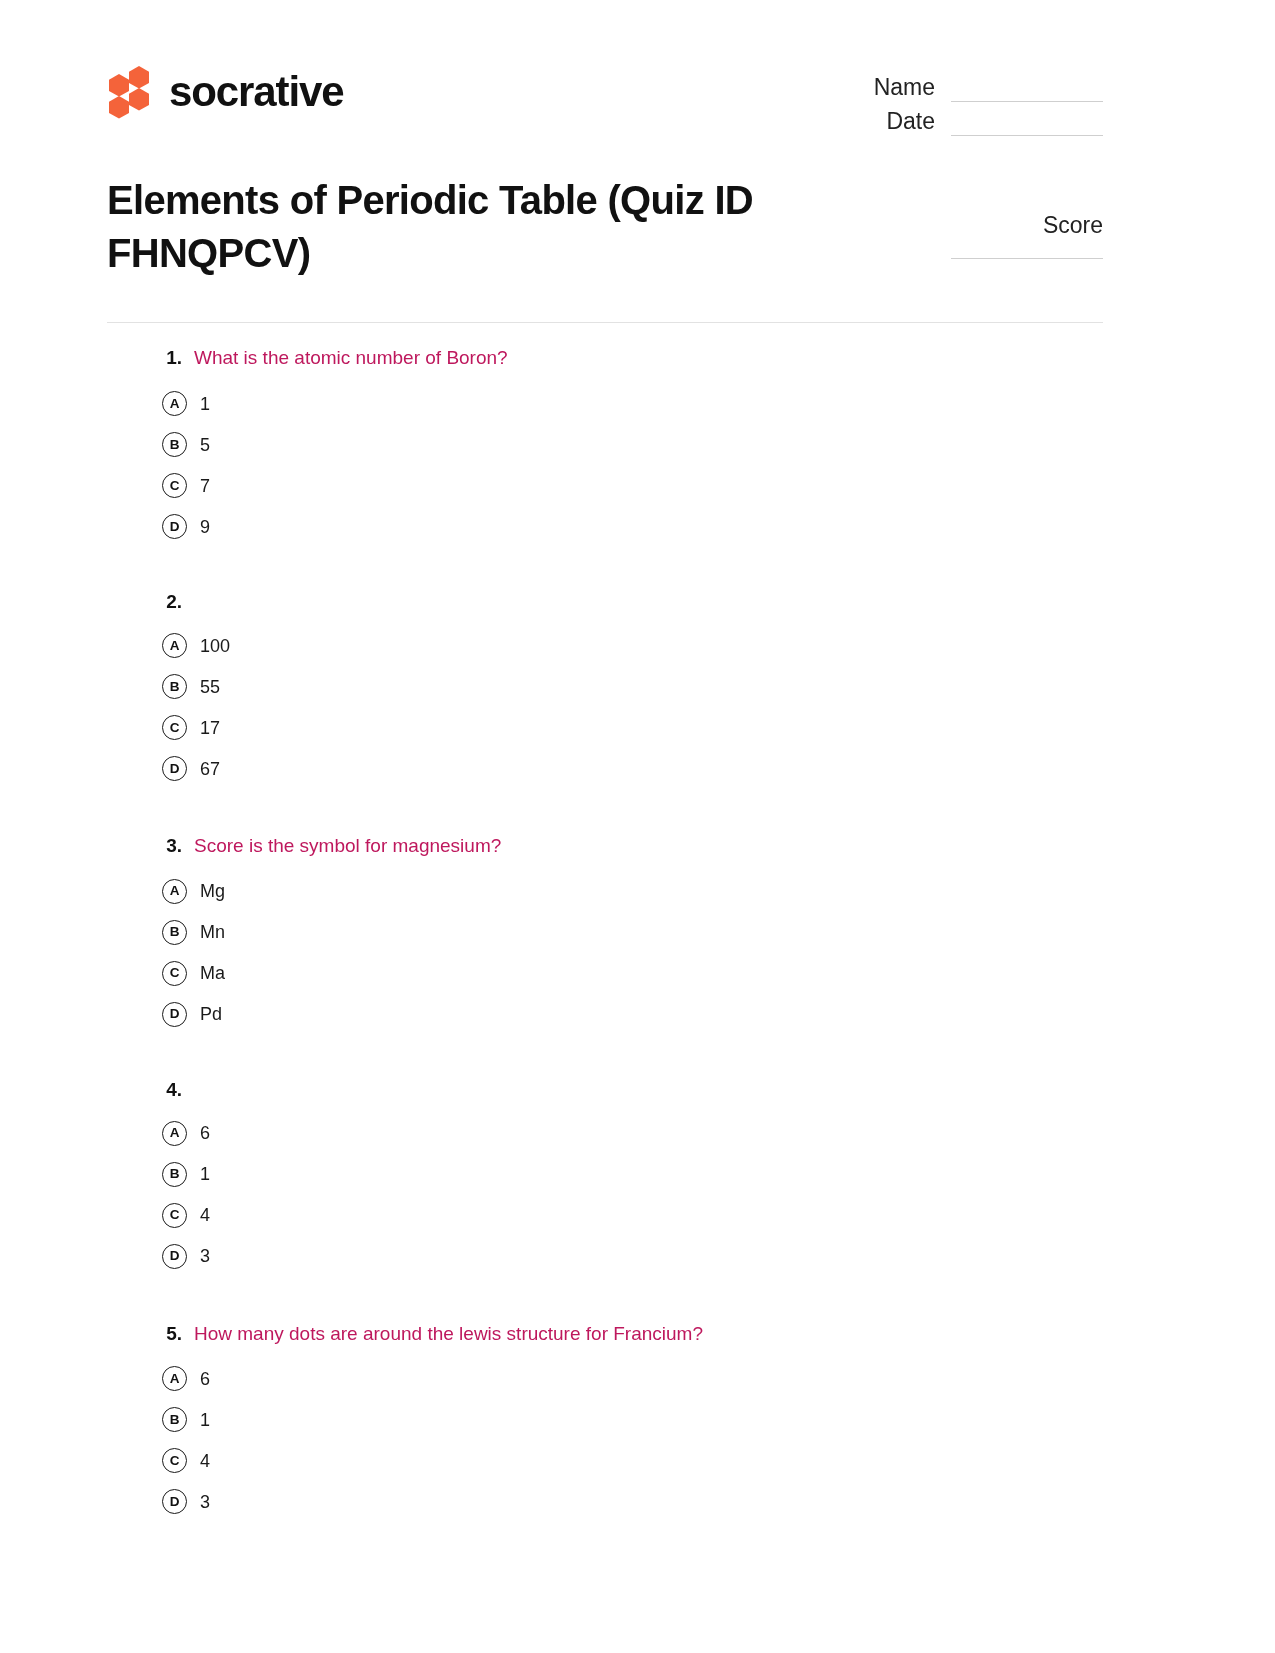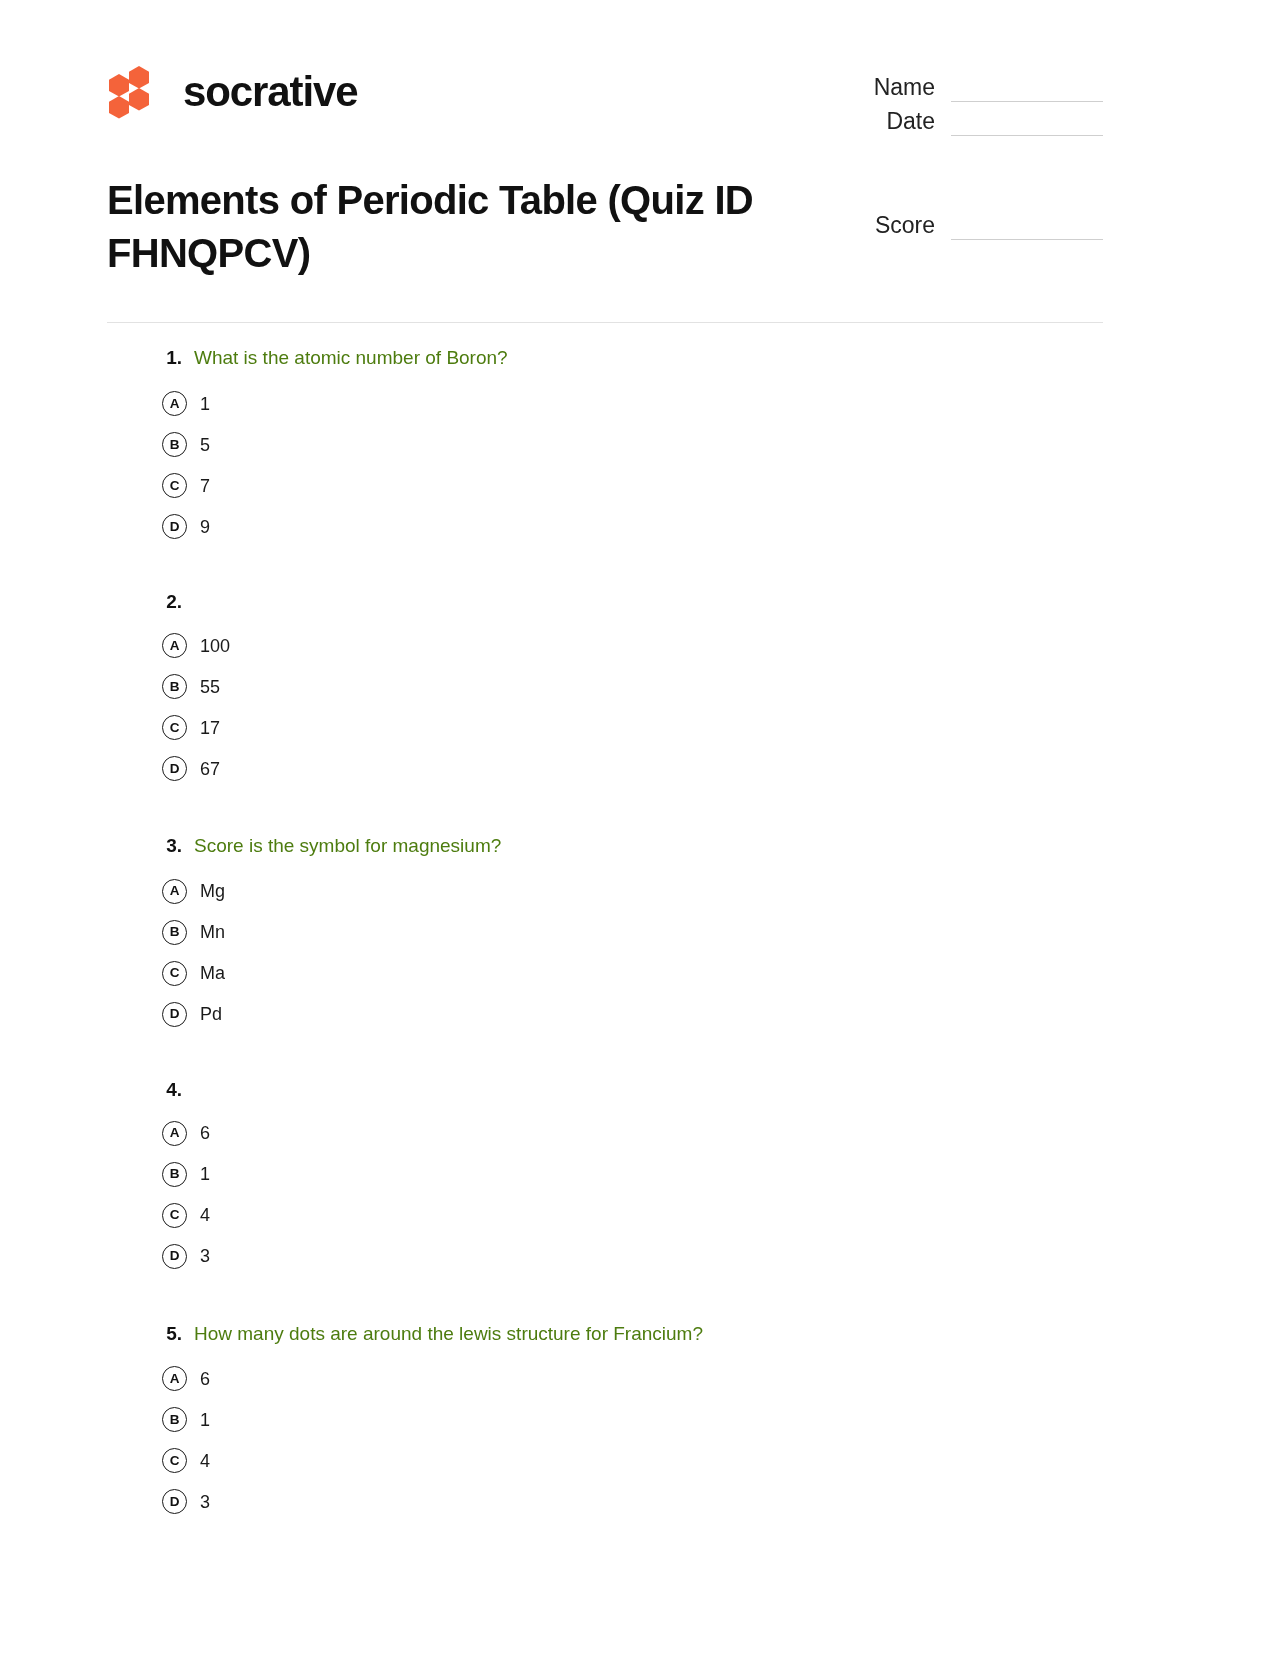--- a/index.html
+++ b/index.html
@@ -60,21 +60,21 @@
   .hex-a { left: 2px;  top: 8px; }
   .hex-b { left: 22px; top: 0px; }
   .hex-c { left: 22px; top: 22px; }
   .hex-d { left: 2px;  top: 30px; }
 
   .logo-word {
     font-size: 42px;
     font-weight: 700;
     letter-spacing: -1.1px;
     color: #111111;
-    margin-left: 26px;
+    margin-left: 12px;
     line-height: 1;
   }
 
   .quiz-title {
     font-size: 40px;
     font-weight: 700;
     letter-spacing: -0.7px;
     line-height: 1.33;
     color: #111111;
     margin: 52px 0 0 0;
@@ -102,20 +102,21 @@
     white-space: nowrap;
   }
   .meta-line {
     width: 152px;
     margin-left: 16px;
     border-bottom: 1.5px solid #cfcfcf;
     height: 18px;
   }
   .meta-row.score-row {
     margin-top: 78px;
+    flex-direction: column;
   }
 
   .header-rule {
     border: 0;
     border-top: 1px solid #e2e2e2;
     margin: 42px 0 0 0;
     width: 996px;
   }
 
   
@@ -137,21 +138,21 @@
     color: #111111;
     width: 32px;
     flex: 0 0 auto;
     text-align: right;
     padding-right: 12px;
     box-sizing: border-box;
   }
   .q-text {
     font-size: 19px;
     font-weight: 400;
-    color: #4d7c0f;
+    color: #be185d;
     line-height: 1.35;
   }
   .choices {
     margin: 0;
     padding: 0;
     list-style: none;
   }
   .choice {
     display: flex;
     align-items: center;

